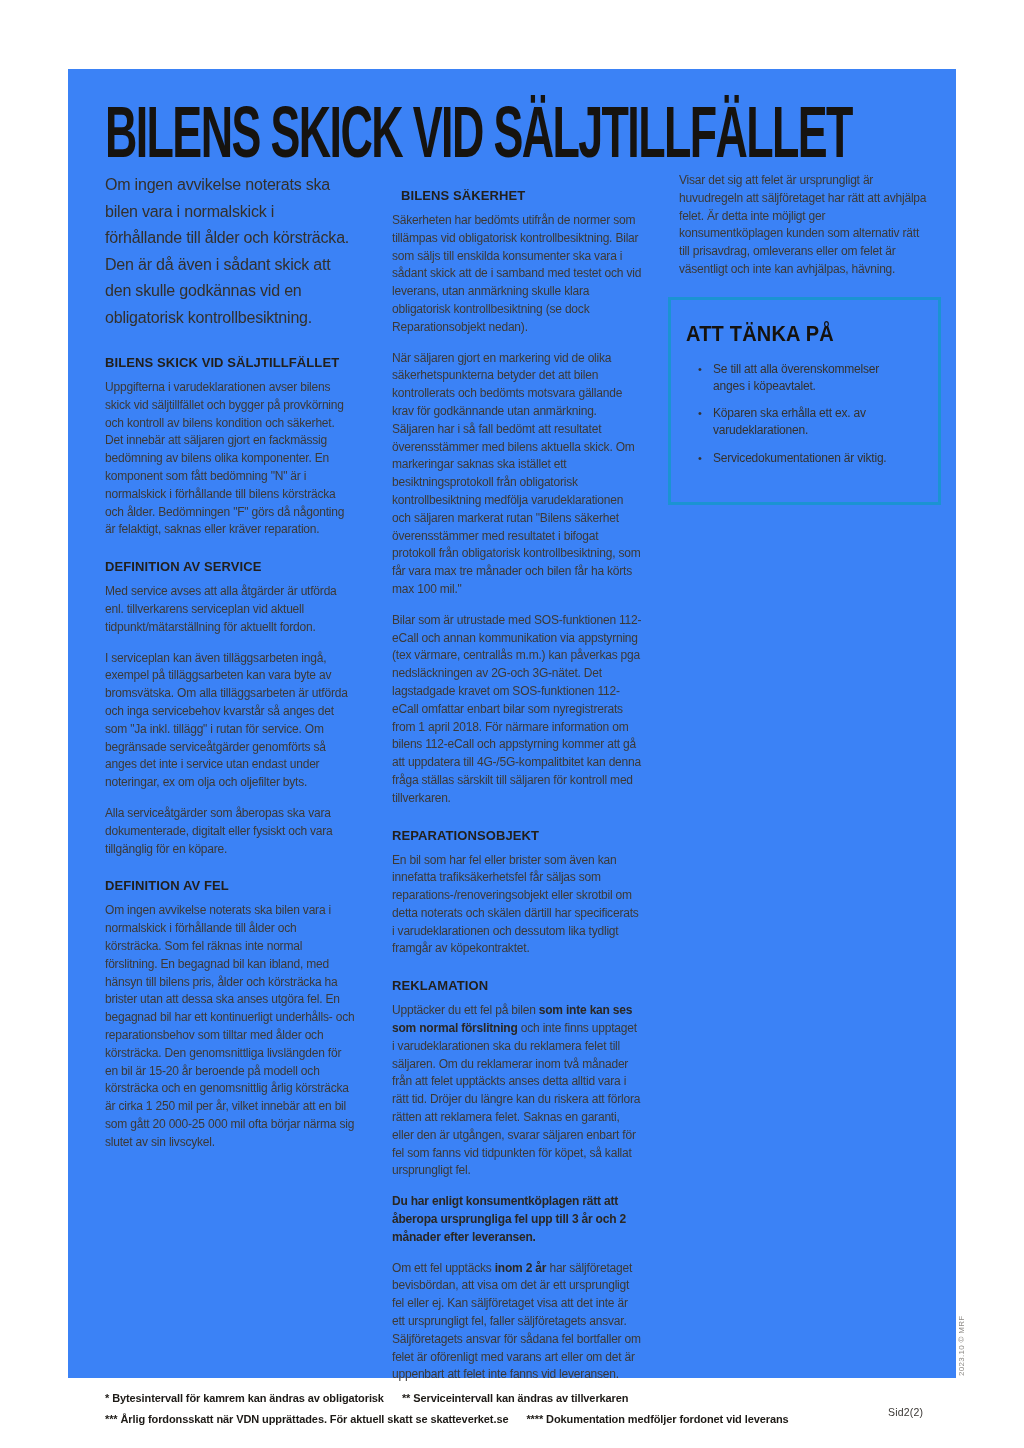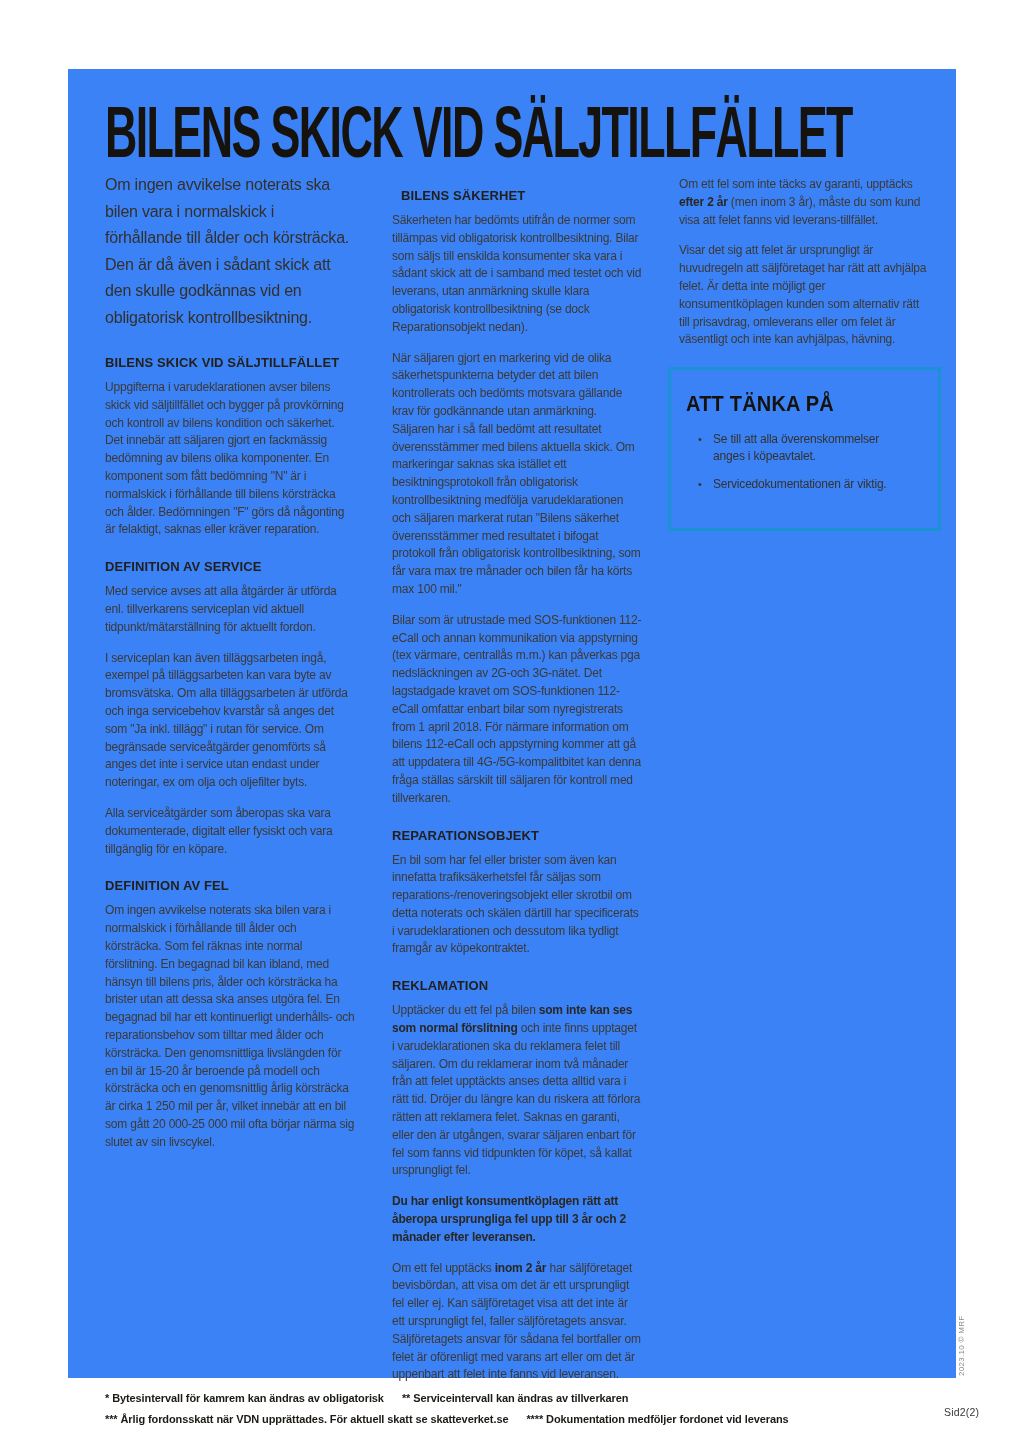--- a/index.html
+++ b/index.html
@@ -63,21 +63,21 @@
     content:"•";position:absolute;left:2px;top:0;
     color:#35322e;font-size:11px;
   }
   .footer{
     position:absolute;left:105px;top:1388px;width:851px;
     font-size:11px;font-weight:bold;color:#1d1a16;
     line-height:21px;letter-spacing:-0.1px;
   }
   .footer .seg{display:inline-block;margin-right:18px;}
   .page-number{
-    position:absolute;left:944px;top:1406px;
+    position:absolute;left:888px;top:1406px;
     font-size:10.5px;color:#3a3734;font-weight:400;letter-spacing:0.2px;
   }
   .edition{
     position:absolute;left:957px;top:1376px;
     transform:rotate(-90deg);transform-origin:left top;
     font-size:8px;color:#8d8a86;white-space:nowrap;letter-spacing:0.3px;
   }
 </style>
 </head>
 <body>
@@ -111,27 +111,27 @@
       <h3 class="sec-heading">REPARATIONSOBJEKT</h3>
       <p class="body-p">En bil som har fel eller brister som även kan innefatta trafiksäkerhetsfel får säljas som reparations-/renoveringsobjekt eller skrotbil om detta noterats och skälen därtill har specificerats i varudeklarationen och dessutom lika tydligt framgår av köpekontraktet.</p>
 
       <h3 class="sec-heading">REKLAMATION</h3>
       <p class="body-p"><span>Upptäcker du ett fel på bilen </span><strong>som inte kan ses som normal förslitning</strong><span> och inte finns upptaget i varudeklarationen ska du reklamera felet till säljaren. Om du reklamerar inom två månader från att felet upptäckts anses detta alltid vara i rätt tid. Dröjer du längre kan du riskera att förlora rätten att reklamera felet. Saknas en garanti, eller den är utgången, svarar säljaren enbart för fel som fanns vid tidpunkten för köpet, så kallat ursprungligt fel.</span></p>
       <p class="body-p bold"><strong>Du har enligt konsumentköplagen rätt att åberopa ursprungliga fel upp till 3 år och 2 månader efter leveransen.</strong></p>
       <p class="body-p"><span>Om ett fel upptäcks </span><strong>inom 2 år</strong><span> har säljföretaget bevisbördan, att visa om det är ett ursprungligt fel eller ej. Kan säljföretaget visa att det inte är ett ursprungligt fel, faller säljföretagets ansvar. Säljföretagets ansvar för sådana fel bortfaller om felet är oförenligt med varans art eller om det är uppenbart att felet inte fanns vid leveransen.</span></p>
     </div>
 
     <div class="col">
-      <p class="body-p" style="margin-top:4px;"><span>Om ett fel som inte täcks av garanti, upptäcks </span><strong>efter 2 år</strong><span> (men inom 3 år), måste du som kund visa att felet fanns vid leverans-tillfället.</span></p>
       <p class="body-p">Visar det sig att felet är ursprungligt är huvudregeln att säljföretaget har rätt att avhjälpa felet. Är detta inte möjligt ger konsumentköplagen kunden som alternativ rätt till prisavdrag, omleverans eller om felet är väsentligt och inte kan avhjälpas, hävning.</p>
 
       <aside class="callout" style="border-color: rgb(27, 147, 210);">
         <h2 class="callout-heading">ATT TÄNKA PÅ</h2>
         <ul>
           <li><span>Se till att alla överenskommelser anges i köpeavtalet.</span></li>
+          <li><span>Köparen ska erhålla ett ex. av varudeklarationen.</span></li>
           <li><span>Servicedokumentationen är viktig.</span></li>
         </ul>
       </aside>
     </div>
 
   </div>
 </div>
 
 <div class="footer">
   <div><span class="seg">* Bytesintervall för kamrem kan ändras av obligatorisk</span><span class="seg">** Serviceintervall kan ändras av tillverkaren</span></div>

